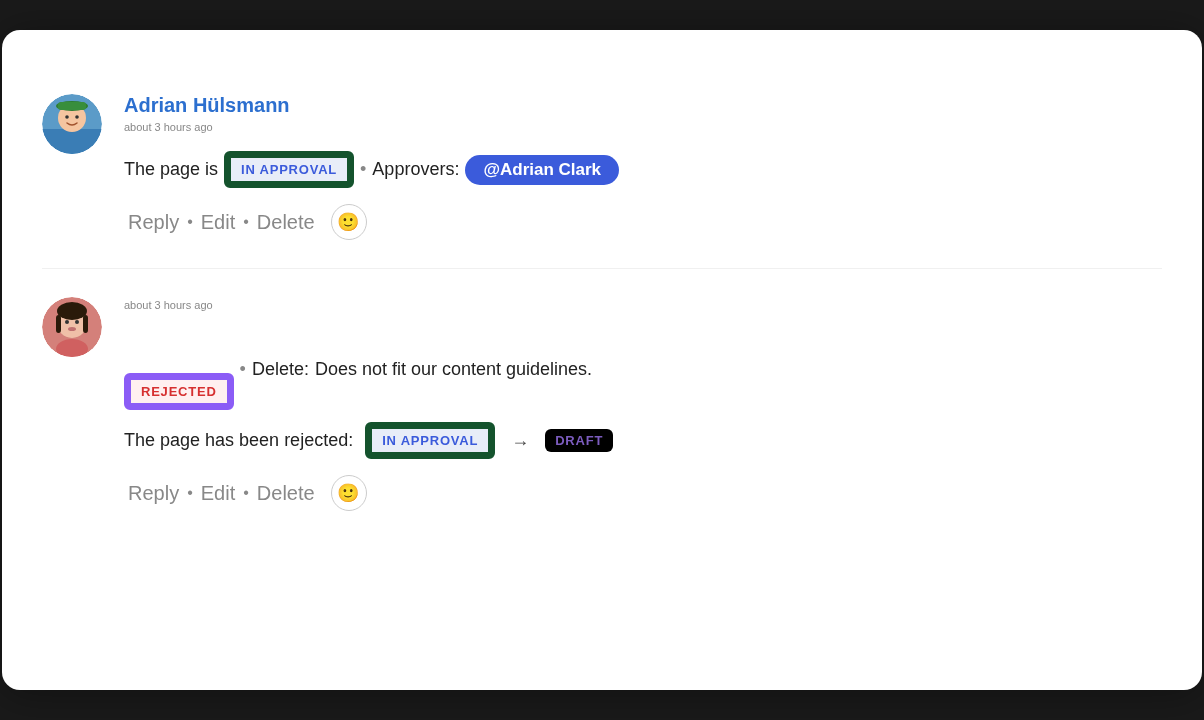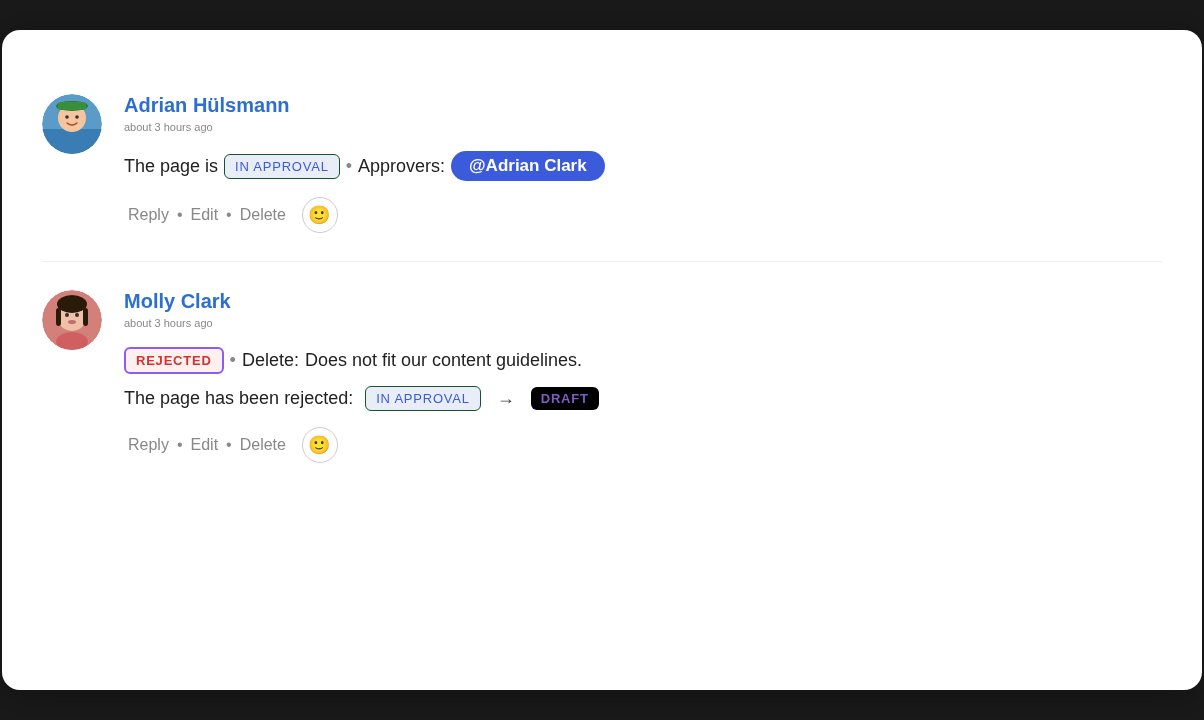--- a/index.html
+++ b/index.html
@@ -75,38 +75,39 @@
       color: #222;
       margin-top: 10px;
     }
 
     .badge-in-approval {
       display: inline-flex;
       align-items: center;
       background: #e8edf8;
       color: #3b5bdb;
       font-size: 13px;
-      font-weight: 400;
+      font-weight: 700;
       letter-spacing: 0.06em;
       padding: 4px 10px;
       border-radius: 6px;
-      border: 1px solid #14532d;
+      border: 7px solid #14532d;
     }
 
     .badge-rejected {
       display: inline-flex;
       align-items: center;
       background: #fff0f0;
       color: #d63030;
       font-size: 13px;
       font-weight: 700;
       letter-spacing: 0.06em;
       padding: 4px 10px;
       border-radius: 6px;
-      border: 2px solid #8b5cf6;
+      border: 7px solid #8b5cf6;
+      margin-top: 44px;
     }
 
     .badge-draft {
       display: inline-flex;
       align-items: center;
       background: #000000;
       color: #7c5cbf;
       font-size: 13px;
       font-weight: 700;
       letter-spacing: 0.06em;
@@ -137,21 +138,21 @@
     }
 
     .comment-actions {
       display: flex;
       align-items: center;
       gap: 4px;
       margin-top: 8px;
     }
 
     .action-link {
-      font-size: 16px;
+      font-size: 20px;
       color: #888;
       cursor: pointer;
       padding: 2px 4px;
     }
 
     .action-dot {
       color: #888;
       font-size: 16px;
     }
 
@@ -249,21 +250,20 @@
         <circle cx="25" cy="25" r="2" fill="#333"></circle>
         <circle cx="35" cy="25" r="2" fill="#333"></circle>
 
         <ellipse cx="30" cy="32" rx="4" ry="2" fill="#c07070"></ellipse>
 
         <ellipse cx="30" cy="52" rx="16" ry="10" fill="#d06060"></ellipse>
       </svg>
     </div>
     <div class="comment-body">
       <div class="header-row">
-        <span class="author-name">Molly Clark</span>
         <span class="timestamp">about 3 hours ago</span>
       </div>
       <div class="comment-content">
         <span class="badge-rejected">REJECTED</span>
         <span class="dot-separator">•</span>
         <span>Delete:</span>
         <span>Does not fit our content guidelines.</span>
       </div>
       <div class="rejection-line">
         <span>The page has been rejected:</span>

